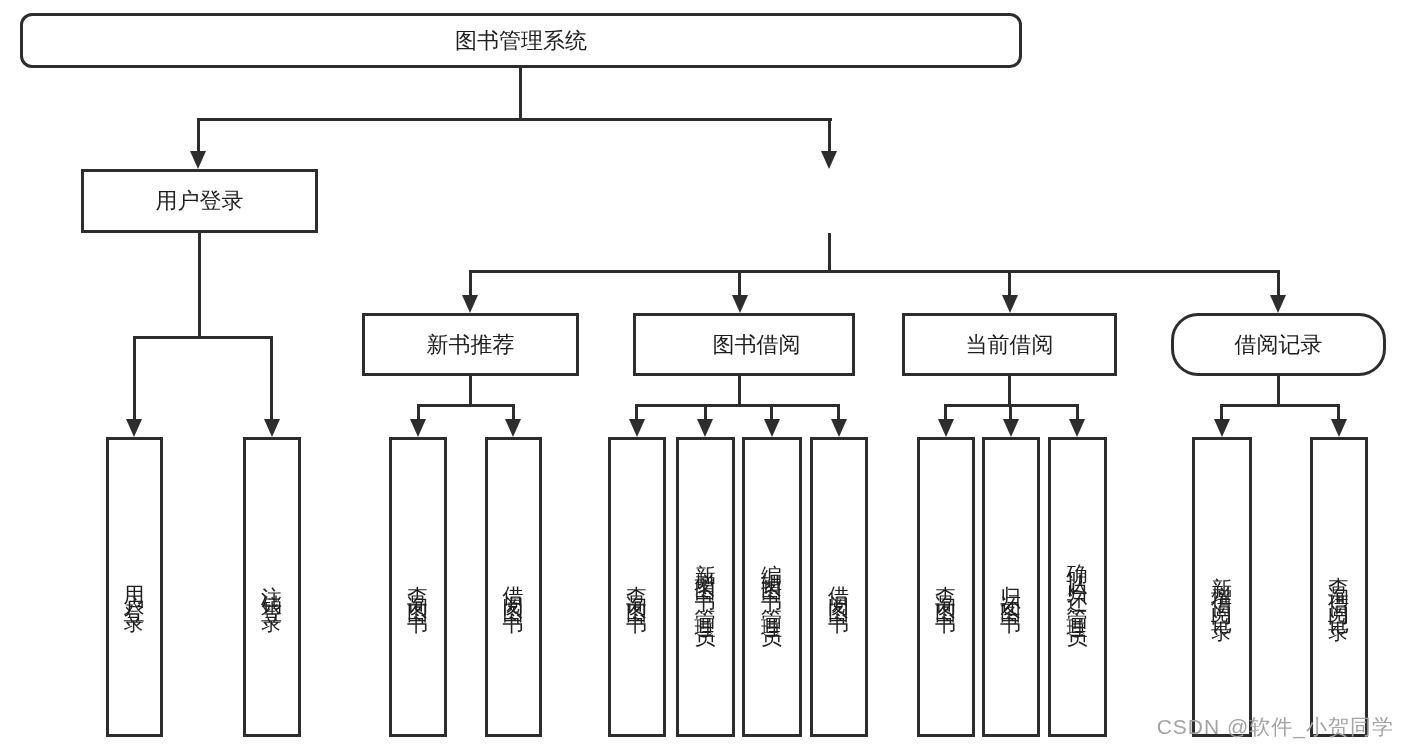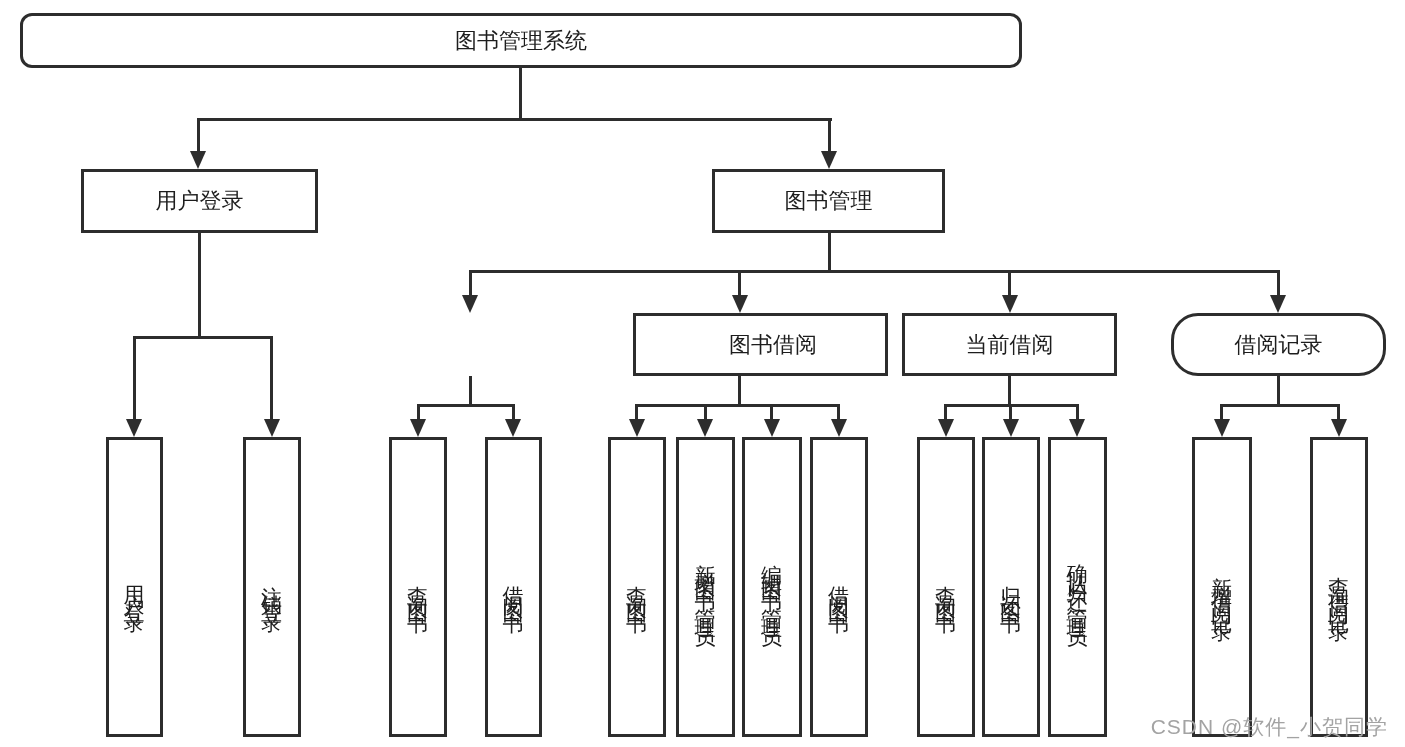--- a/index.html
+++ b/index.html
@@ -16,21 +16,21 @@
     writing-mode:vertical-rl;text-orientation:mixed;
     font-size:21px;letter-spacing:9px;white-space:normal;
   }
   .ln{position:absolute;background:#2d2d2d;z-index:1;}
   .ah{
     position:absolute;width:0;height:0;z-index:1;
     border-left:8px solid transparent;border-right:8px solid transparent;
     border-top:18px solid #2d2d2d;
   }
   .watermark{
-    position:absolute;right:17px;bottom:6px;z-index:9;
+    position:absolute;right:11px;bottom:6px;z-index:9;
     font-size:21px;letter-spacing:1px;color:#a3a3a3;
   }
 </style>
 </head>
 <body>
 
 <div class="stage">
 
   <div class="box" style="left:20px;top:13px;width:1002px;height:55px;border-radius:12px;">
     <span>图书管理系统</span>
@@ -39,43 +39,43 @@
   <div class="ln" style="left:519px;top:68px;width:3px;height:53px;"></div>
   <div class="ln" style="left:197px;top:118px;width:635px;height:3px;"></div>
   <div class="ln" style="left:197px;top:118px;width:3px;height:36px;"></div>
   <div class="ln" style="left:828px;top:118px;width:3px;height:36px;"></div>
   <div class="ah" style="left:190px;top:151px;"></div>
   <div class="ah" style="left:821px;top:151px;"></div>
 
   <div class="box" style="left:81px;top:169px;width:237px;height:64px;">
     <span>用户登录</span>
   </div>
-  <div class="box" style="left:712px;top:169px;width:233px;height:64px;">
-    <span>图书管理</span>
-  </div>
 
   <div class="ln" style="left:198px;top:233px;width:3px;height:105px;"></div>
   <div class="ln" style="left:133px;top:336px;width:140px;height:3px;"></div>
   <div class="ln" style="left:133px;top:336px;width:3px;height:83px;"></div>
   <div class="ln" style="left:270px;top:336px;width:3px;height:83px;"></div>
   <div class="ah" style="left:126px;top:419px;"></div>
   <div class="ah" style="left:264px;top:419px;"></div>
 
   <div class="ln" style="left:828px;top:233px;width:3px;height:40px;"></div>
   <div class="ln" style="left:469px;top:270px;width:811px;height:3px;"></div>
   <div class="ln" style="left:469px;top:270px;width:3px;height:25px;"></div>
   <div class="ln" style="left:738px;top:270px;width:3px;height:25px;"></div>
   <div class="ln" style="left:1008px;top:270px;width:3px;height:25px;"></div>
   <div class="ln" style="left:1277px;top:270px;width:3px;height:25px;"></div>
   <div class="ah" style="left:462px;top:295px;"></div>
   <div class="ah" style="left:732px;top:295px;"></div>
   <div class="ah" style="left:1002px;top:295px;"></div>
   <div class="ah" style="left:1270px;top:295px;"></div>
 
-  <div class="box" style="left:633px;top:313px;width:255px;height:63px;padding-left:25px;">
+  <div class="box" style="left:362px;top:313px;width:217px;height:63px;">
+    <span>新书推荐</span>
+  </div>
+  <div class="box" style="left:633px;top:313px;width:222px;height:63px;padding-left:25px;">
     <span>图书借阅</span>
   </div>
   <div class="box" style="left:902px;top:313px;width:215px;height:63px;text-align:center;">
     <span>当前借阅</span>
   </div>
   <div class="box" style="left:1171px;top:313px;width:215px;height:63px;border-radius:27px;">
     <span>借阅记录</span>
   </div>
 
   <div class="ln" style="left:469px;top:376px;width:3px;height:31px;"></div>

